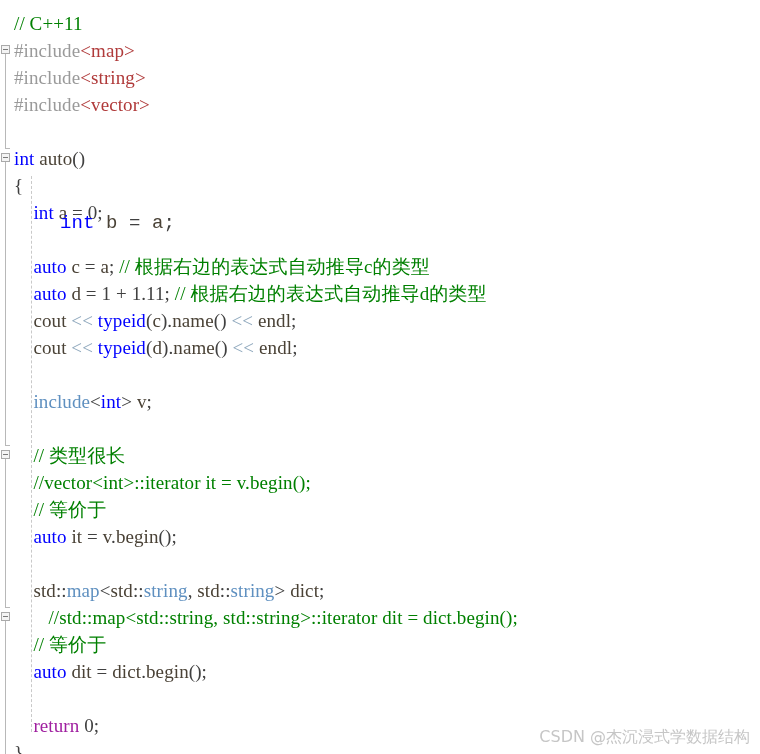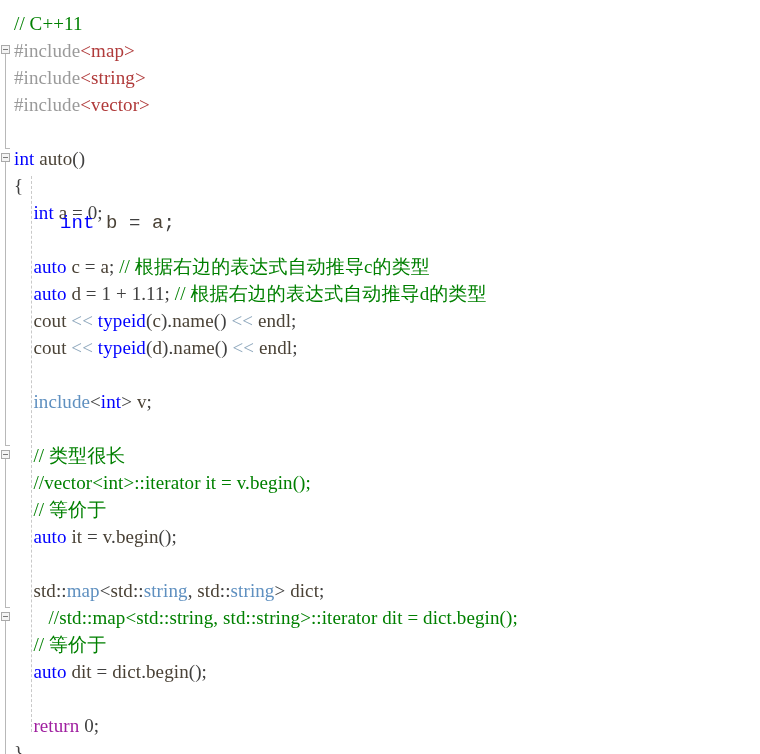--- a/index.html
+++ b/index.html
@@ -159,18 +159,19 @@
       <div class="line" style="top: 550px;"><span class="pad-left"></span>&nbsp;</div>
       <div class="line" style="top: 577px;"><span class="pad-left"></span><span class="id">    std</span><span class="punct">::</span><span class="type">map</span><span class="punct">&lt;</span><span class="id">std</span><span class="punct">::</span><span class="type">string</span><span class="punct">, </span><span class="id">std</span><span class="punct">::</span><span class="type">string</span><span class="punct">&gt; </span><span class="id">dict</span><span class="punct">;</span></div>
       <div class="line" style="top: 604px; padding-left: 15px;"><span class="pad-left"></span><span class="cmt">    //std::map&lt;std::string, std::string&gt;::iterator dit = dict.begin();</span></div>
       <div class="line" style="top: 631px;"><span class="pad-left"></span><span class="cmt">    // 等价于</span></div>
       <div class="line" style="top: 658px;"><span class="pad-left"></span><span class="kw">    auto</span><span class="punct"> </span><span class="id">dit</span><span class="punct"> = </span><span class="id">dict</span><span class="punct">.</span><span class="id">begin</span><span class="punct">();</span></div>
       <div class="line" style="top: 685px;"><span class="pad-left"></span>&nbsp;</div>
       <div class="line" style="top: 712px; text-align: center;"><span class="pad-left"></span><span class="ret">    return</span><span class="punct"> </span><span class="num">0</span><span class="punct">;</span></div>
       <div class="line" style="top: 739px;"><span class="pad-left"></span><span class="brace">}</span></div>
     </div>
 
+  <div class="watermark">CSDN @杰沉浸式学数据结构</div>
 </div>
 
 <style>
   .line { position: absolute; left: 0; }
   .code { position: absolute; left: 0; top: 0; }
 </style>
 
 </body></html>

